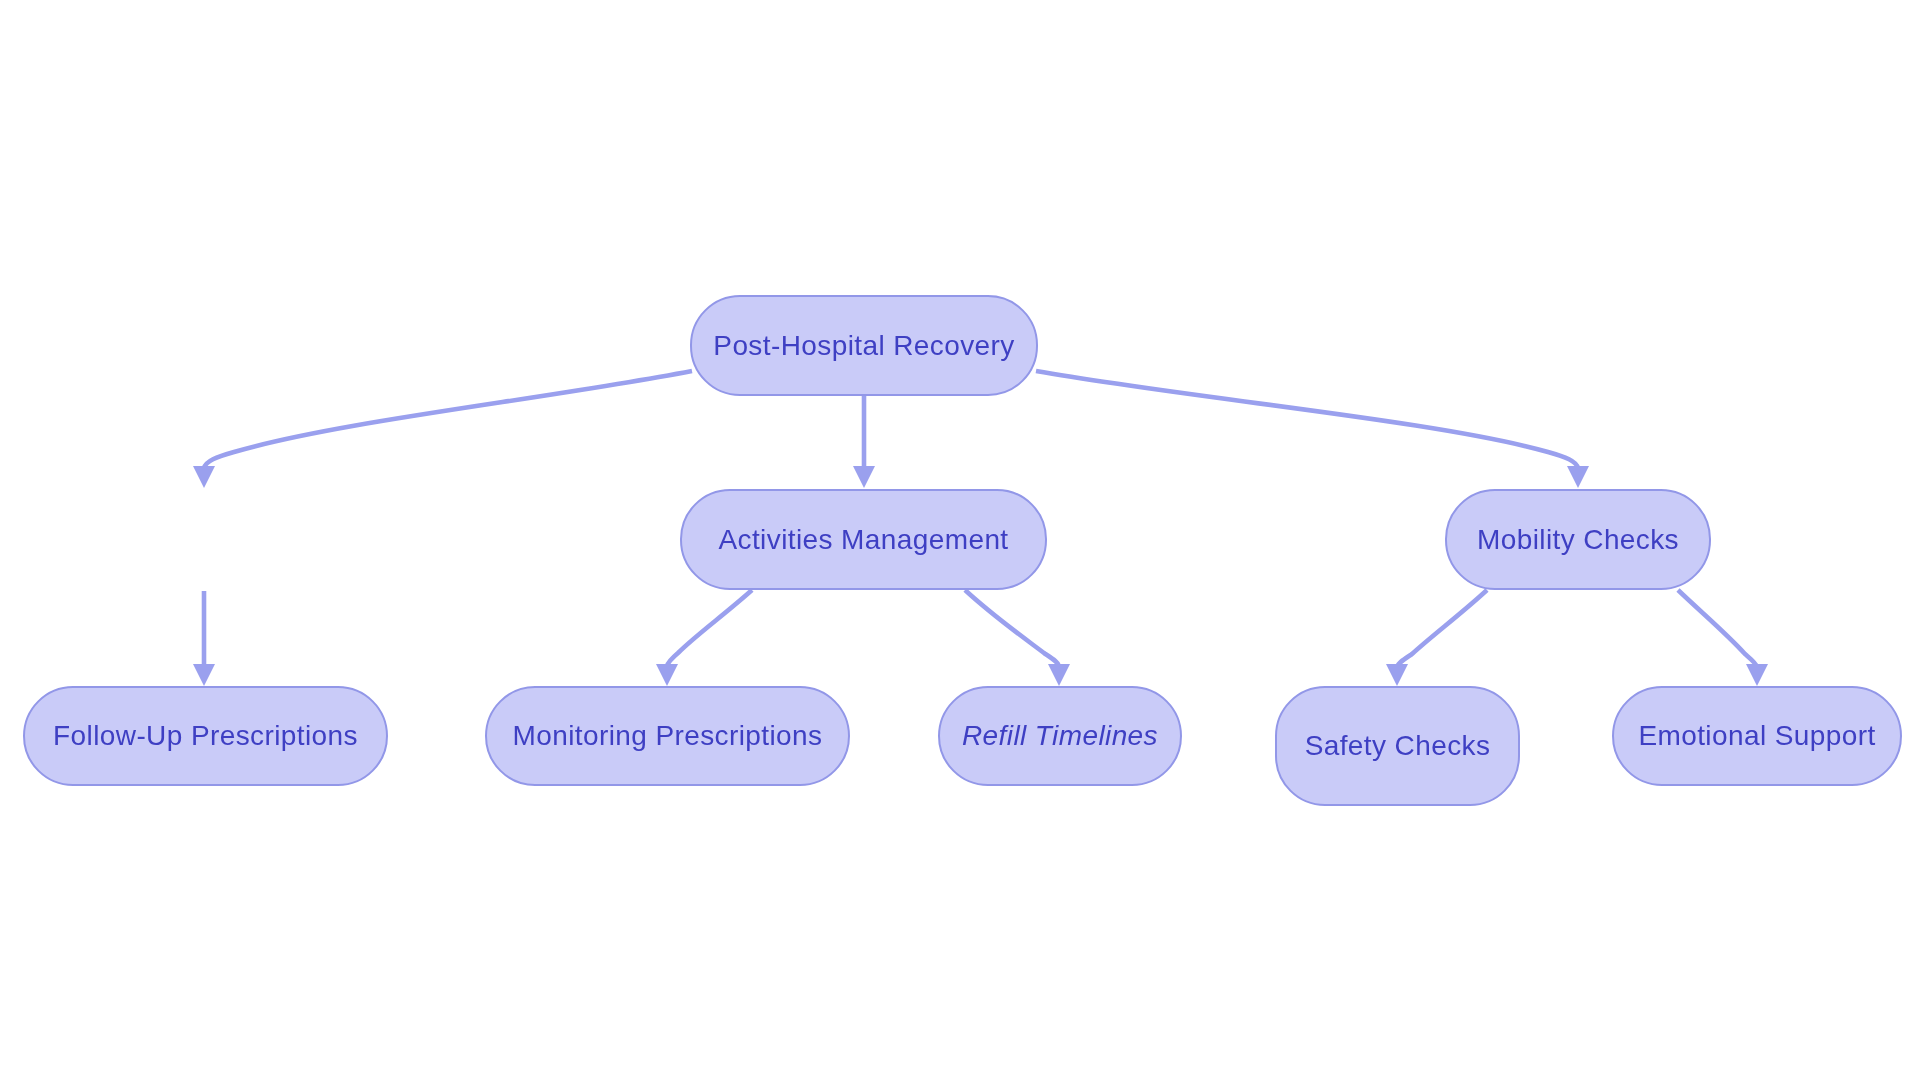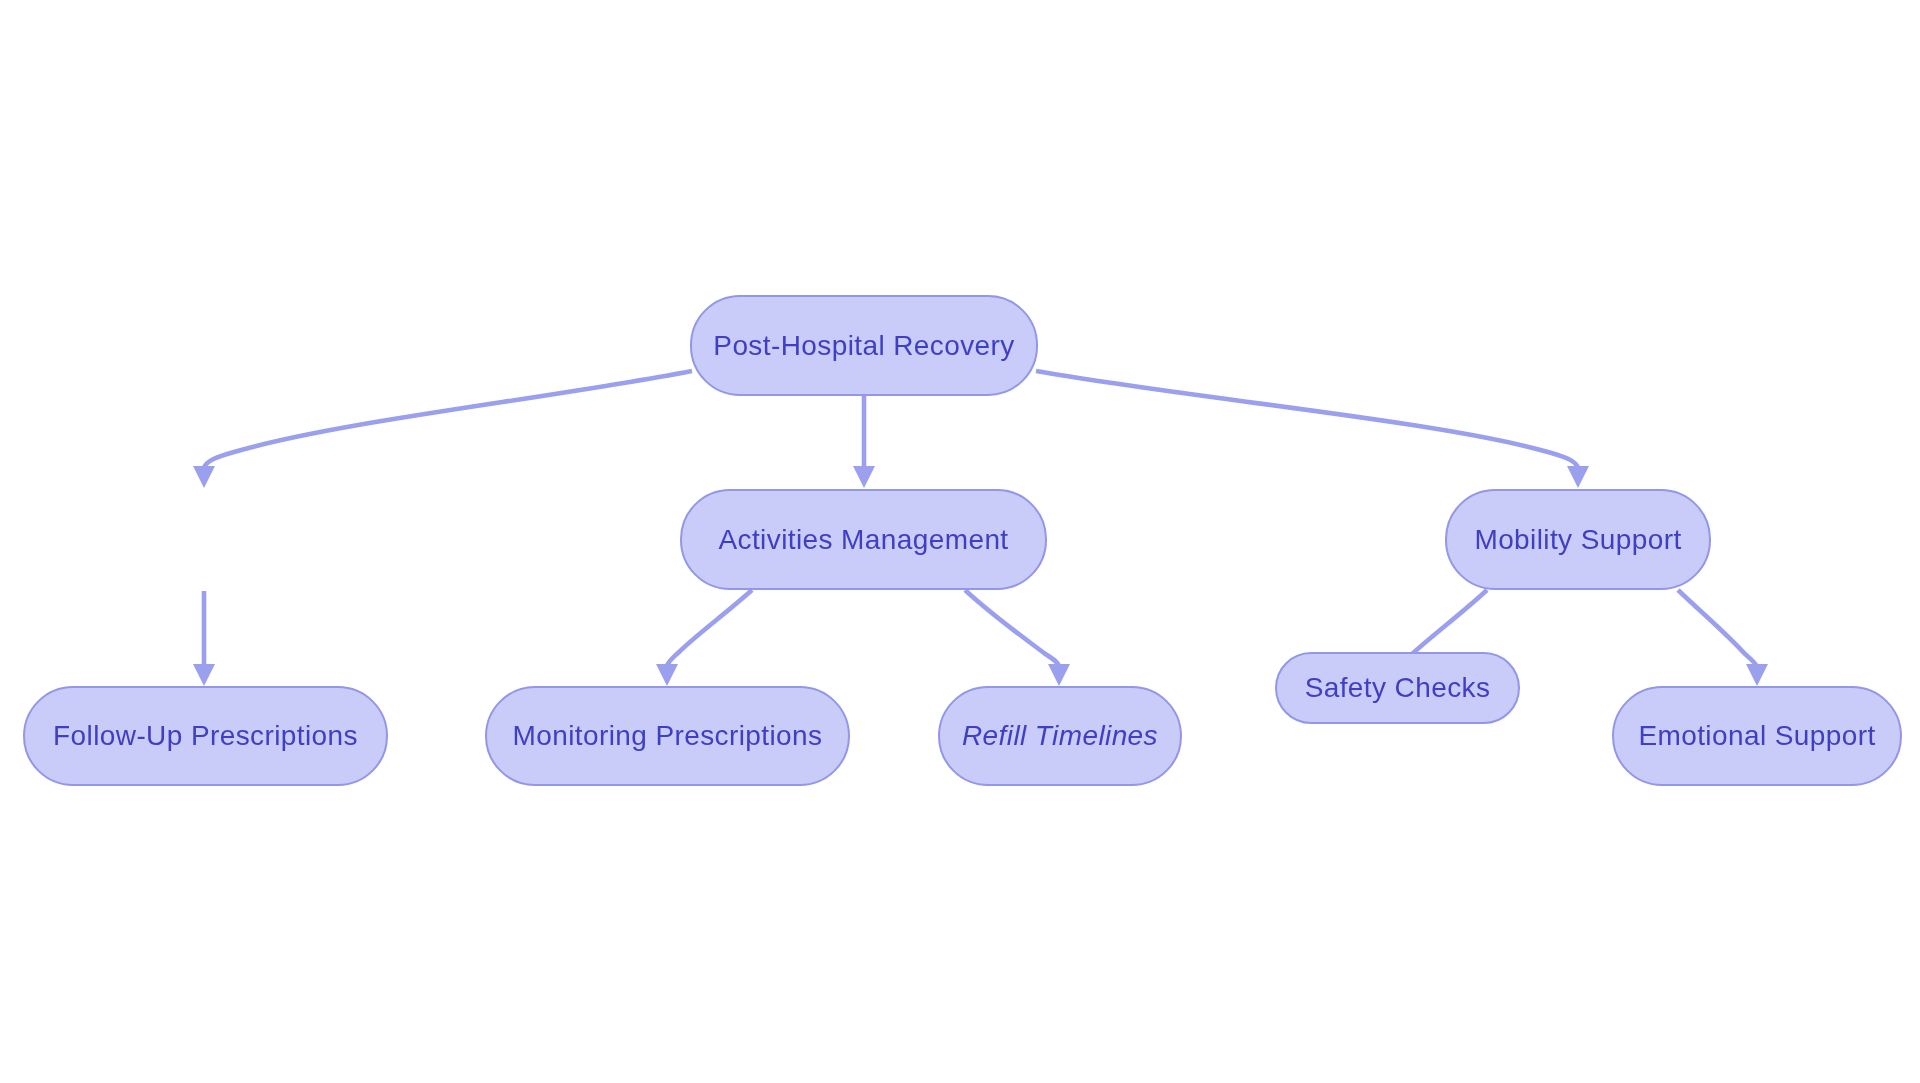--- a/index.html
+++ b/index.html
@@ -68,32 +68,32 @@
   </svg>
 
   <div class="node" style="left:690px;top:295px;width:348px;height:101px;">
     <span class="node-label">Post-Hospital Recovery</span>
   </div>
 
   <div class="node" style="left:680px;top:489px;width:367px;height:101px;">
     <span class="node-label">Activities Management</span>
   </div>
   <div class="node" style="left:1445px;top:489px;width:266px;height:101px;">
-    <span class="node-label">Mobility Support</span>
+    <span class="node-label">Mobility Checks</span>
   </div>
 
   <div class="node" style="left:23px;top:686px;width:365px;height:100px;">
     <span class="node-label">Follow-Up Prescriptions</span>
   </div>
   <div class="node" style="left:485px;top:686px;width:365px;height:100px;">
     <span class="node-label">Monitoring Prescriptions</span>
   </div>
   <div class="node" style="left:938px;top:686px;width:244px;height:100px;font-style:italic;">
     <span class="node-label">Refill Timelines</span>
   </div>
-  <div class="node" style="left:1275px;top:652px;width:245px;height:72px;">
+  <div class="node" style="left:1275px;top:686px;width:245px;height:120px;">
     <span class="node-label">Safety Checks</span>
   </div>
   <div class="node" style="left:1612px;top:686px;width:290px;height:100px;">
     <span class="node-label">Emotional Support</span>
   </div>
 
 </div>
 
 </body></html>

